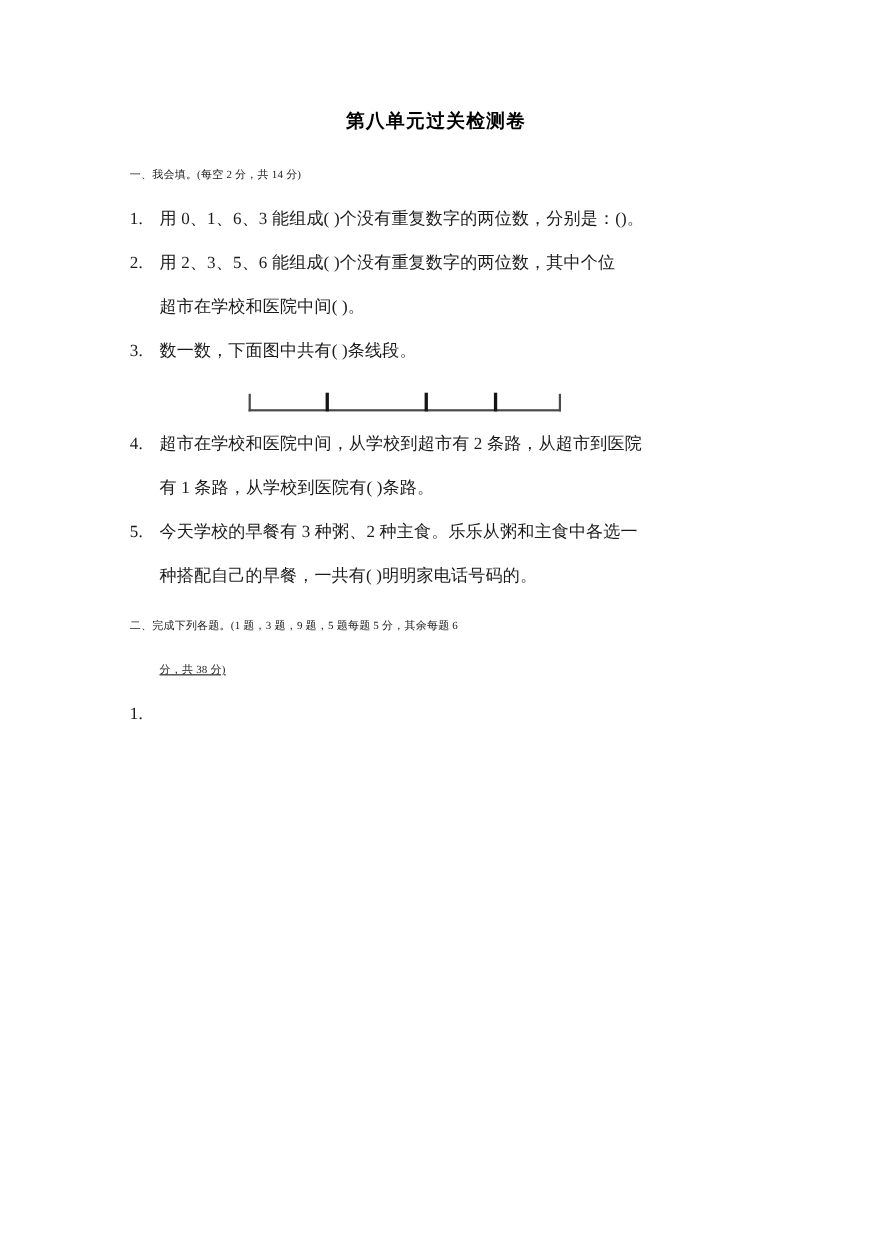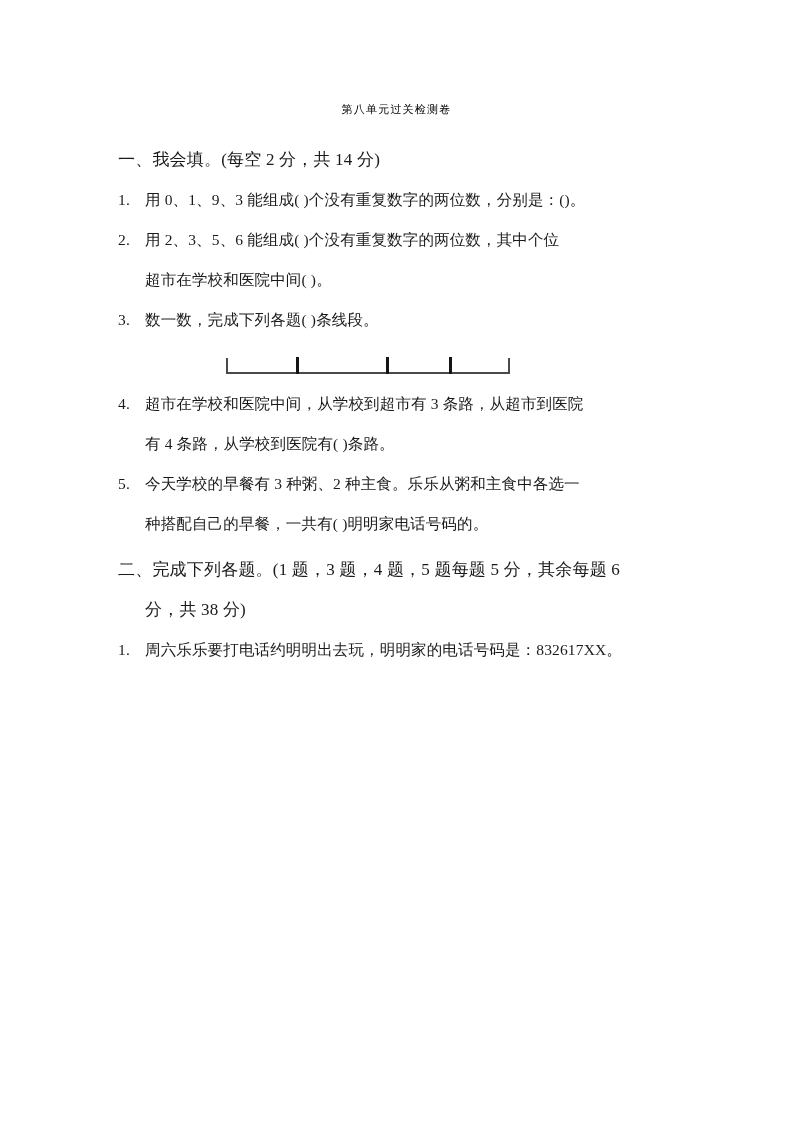--- a/index.html
+++ b/index.html
@@ -28,47 +28,48 @@
   }
 
   
   .doc-title {
     position: absolute;
     left: 0;
     right: 0;
     top: 99px;
     text-align: center;
     font-family: "DejaVu Sans", "Liberation Sans", sans-serif;
-    font-size: 11px;
-    font-weight: 400;
+    font-size: 17px;
+    font-weight: 700;
     letter-spacing: 1.2px;
     color: #000000;
     line-height: 22px;
   }
 
   
   .content {
     position: absolute;
     left: 118px;
     top: 140px;
     width: 592px;
   }
 
   
   .section-head {
-    font-size: 17px;
+    font-size: 10px;
     line-height: 40px;
     letter-spacing: 0.2px;
     white-space: nowrap;
   }
 
   .section-head .cont {
     display: block;
     padding-left: 27px;
     white-space: nowrap;
+    text-decoration: underline;
   }
 
   
   .q {
     position: relative;
     padding-left: 27px;
     font-size: 15.5px;
     line-height: 40px;
     letter-spacing: 0.15px;
   }
@@ -147,65 +148,64 @@
 <div class="page">
 
   <div class="doc-title">第八单元过关检测卷</div>
 
   <div class="content">
 
     <div class="section-head">一、我会填。(每空 2 分，共 14 分)</div>
 
     <div class="q">
       <span class="num">1.</span>
-      <span class="ln">用 0、1、9、3 能组成(        )个没有重复数字的两位数，分别是：()。</span>
+      <span class="ln">用 0、1、6、3 能组成(        )个没有重复数字的两位数，分别是：()。</span>
     </div>
 
     <div class="q">
       <span class="num">2.</span>
       <span class="ln">用 2、3、5、6 能组成(        )个没有重复数字的两位数，其中个位</span>
       <span class="ln">超市在学校和医院中间(              )。</span>
     </div>
 
     <div class="q">
       <span class="num">3.</span>
-      <span class="ln">数一数，完成下列各题(         )条线段。</span>
+      <span class="ln">数一数，下面图中共有(         )条线段。</span>
     </div>
 
     <div class="figure-wrap">
       <div class="seg-figure">
         <div class="baseline"></div>
         <div class="tick cap" style="left:0px;"></div>
         <div class="tick inner" style="left:70px;"></div>
         <div class="tick inner" style="left:160px;"></div>
         <div class="tick inner" style="left:223px;"></div>
         <div class="tick cap" style="left:282px;"></div>
       </div>
     </div>
 
     <div class="q">
       <span class="num">4.</span>
-      <span class="ln">超市在学校和医院中间，从学校到超市有 3 条路，从超市到医院</span>
-      <span class="ln">有 4 条路，从学校到医院有(       )条路。</span>
+      <span class="ln">超市在学校和医院中间，从学校到超市有 2 条路，从超市到医院</span>
+      <span class="ln">有 1 条路，从学校到医院有(       )条路。</span>
     </div>
 
     <div class="q">
       <span class="num">5.</span>
       <span class="ln">今天学校的早餐有 3 种粥、2 种主食。乐乐从粥和主食中各选一</span>
       <span class="ln">种搭配自己的早餐，一共有(       )明明家电话号码的。</span>
     </div>
 
     <div class="gap-sec"></div>
 
     <div class="section-head">
-      <span>二、完成下列各题。(1 题，3 题，4 题，5 题每题 5 分，其余每题 6</span>
+      <span>二、完成下列各题。(1 题，3 题，9 题，5 题每题 5 分，其余每题 6</span>
       <span class="cont">分，共 38 分)</span>
     </div>
 
     <div class="q">
       <span class="num">1.</span>
-      <span class="ln">周六乐乐要打电话约明明出去玩，明明家的电话号码是：832617XX。</span>
     </div>
 
   </div>
 
   <div class="blank-area"></div>
 </div>
 
 </body></html>

